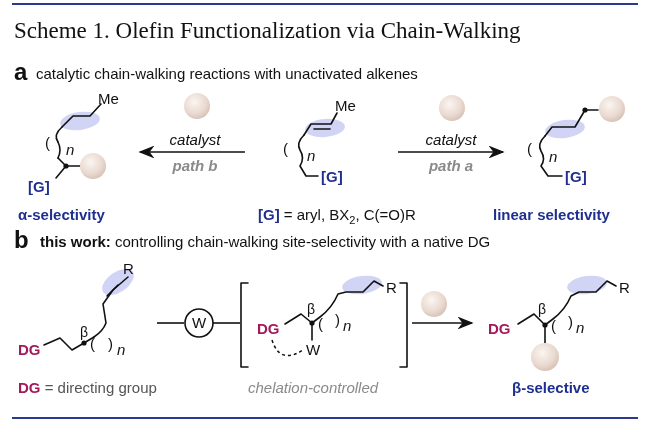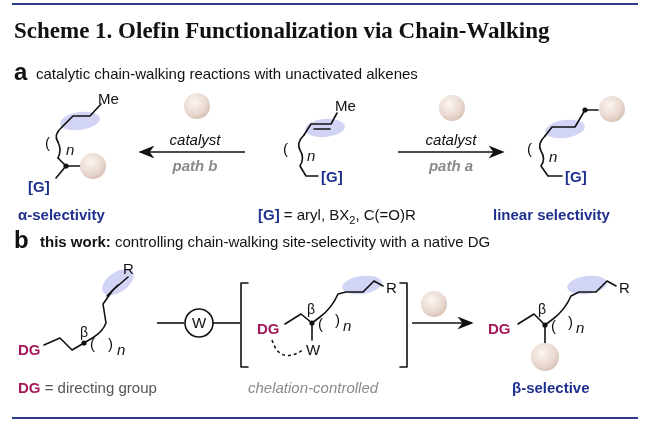--- a/index.html
+++ b/index.html
@@ -1,18 +1,18 @@
 <!DOCTYPE html>
 <html><head>
 <meta charset="utf-8">
 <style>
   html,body{margin:0;padding:0;background:#fff;}
   body{width:650px;height:422px;position:relative;overflow:hidden;font-family:"Liberation Sans",sans-serif;}
   .rule{position:absolute;left:12px;width:626px;height:2px;background:#2b3a8f;}
-  .title{position:absolute;left:14px;top:18px;font-family:"Liberation Serif",serif;font-weight:bold;font-size:23px;color:#111;white-space:nowrap;}
+  .title{position:absolute;left:14px;top:18px;font-family:"Liberation Serif",serif;font-weight:normal;font-size:23px;color:#111;white-space:nowrap;}
   svg{position:absolute;left:0;top:0;}
   .t{font-family:"Liberation Sans",sans-serif;fill:#111;}
   .blue{fill:#1f2f8f;font-weight:bold;}
   .mag{fill:#a3195b;font-weight:bold;}
   .gray{fill:#8a8a8a;}
   .bond{stroke:#111;stroke-width:1.6;fill:none;stroke-linecap:round;stroke-linejoin:round;}
   .hl{fill:#c9ccf2;opacity:.85;}
 </style>
 </head>
 <body>

